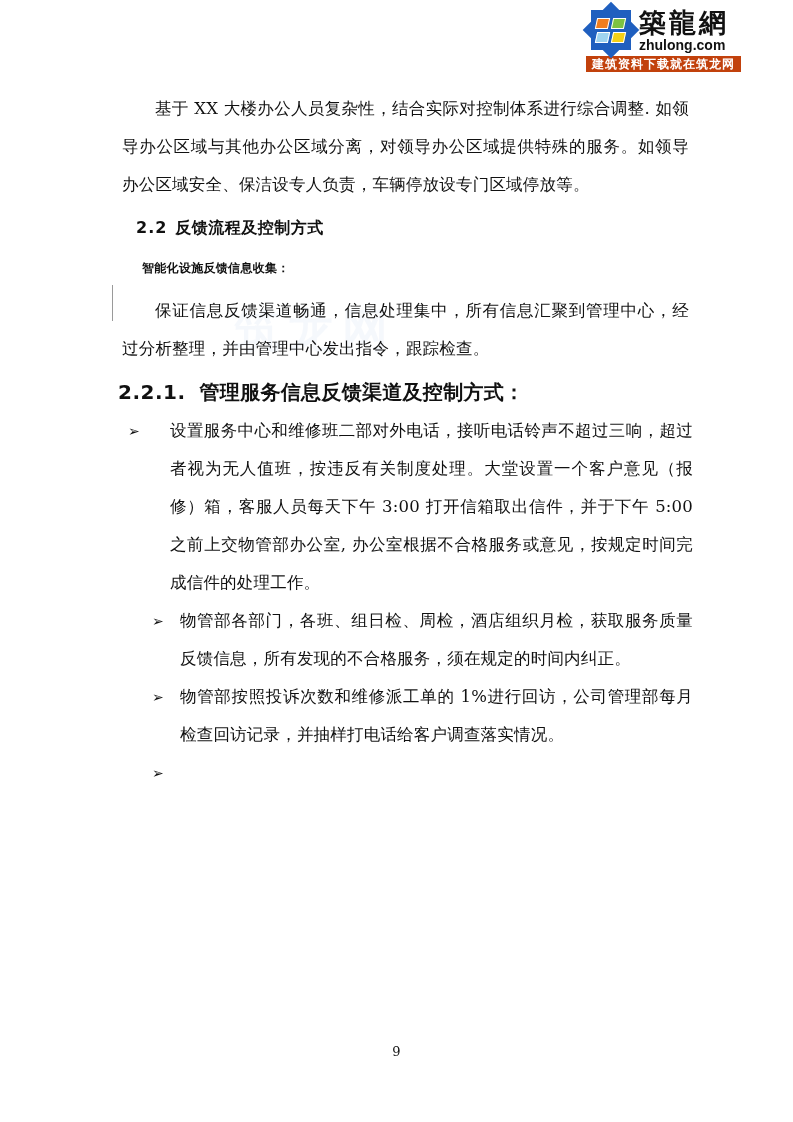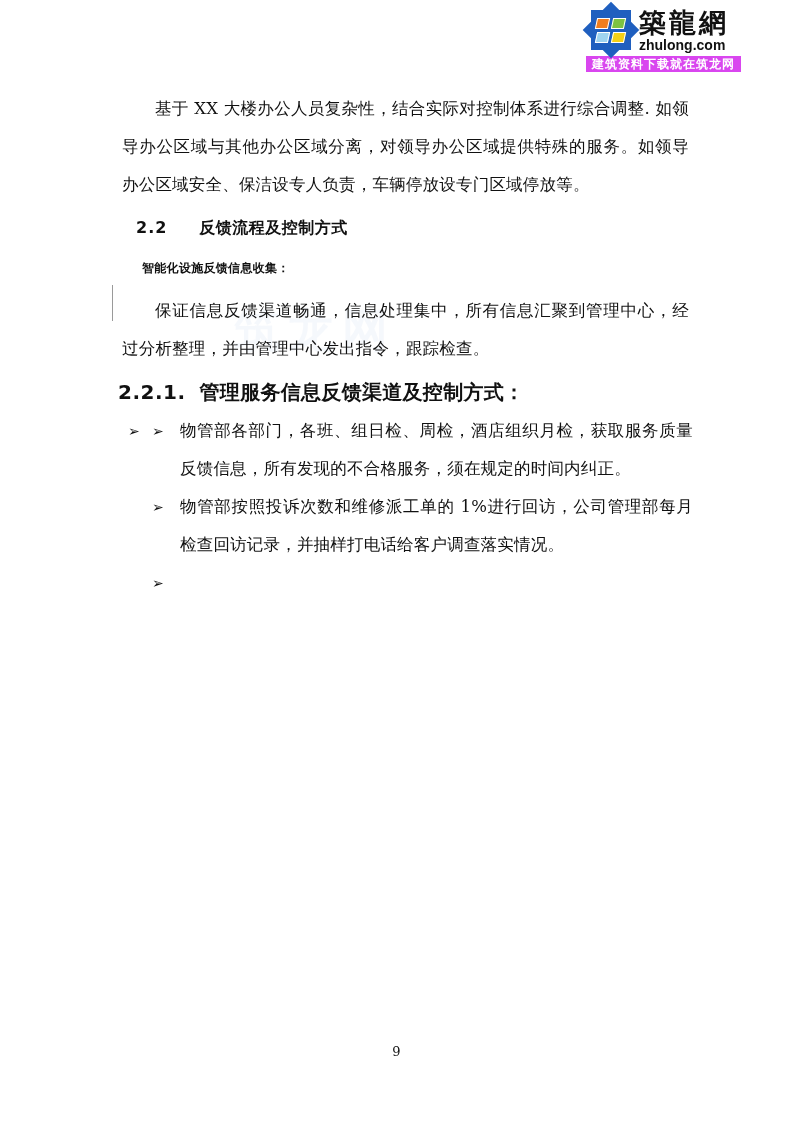--- a/index.html
+++ b/index.html
@@ -82,21 +82,21 @@
     font-family: "Liberation Sans", sans-serif;
     font-weight: bold;
     font-size: 14px;
     letter-spacing: 0px;
     color: #111111;
     margin-top: 2px;
   }
   .logo-banner {
     margin-top: 2px;
     width: 155px;
-    background: #d946ef;
+    background: #c2410c;
     color: #ffffff;
     font-family: "DejaVu Sans", "Liberation Sans", sans-serif;
     font-weight: bold;
     font-size: 12px;
     line-height: 16px;
     text-align: center;
     letter-spacing: 1px;
   }
 
   
@@ -119,21 +119,21 @@
 
   .h2 {
     font-family: "DejaVu Sans", "Liberation Sans", sans-serif;
     font-weight: bold;
     font-size: 16px;
     line-height: 40px;
     margin: 4px 0 0 0;
     padding-left: 18px;
     letter-spacing: 0.5px;
   }
-  .h2 .num { letter-spacing: 1px; margin-right: 32px; }
+  .h2 .num { letter-spacing: 1px; margin-right: 8px; }
 
   .h3 {
     font-family: "DejaVu Sans", "Liberation Sans", sans-serif;
     font-weight: bold;
     font-size: 12px;
     line-height: 40px;
     margin: 0;
     padding-left: 24px;
     letter-spacing: 0.3px;
   }
@@ -248,20 +248,21 @@
 
     <p class="para indent">保证信息反馈渠道畅通，信息处理集中，所有信息汇聚到管理中心，经过分析整理，并由管理中心发出指令，跟踪检查。</p>
 
     <h3 class="h4">
       <span class="num">2.2.1.</span><span>管理服务信息反馈渠道及控制方式：</span>
     </h3>
 
     <ul class="bullets">
       <li class="bullet lvl1">
         <span class="marker">➢</span>
+        <span>设置服务中心和维修班二部对外电话，接听电话铃声不超过三响，超过者视为无人值班，按违反有关制度处理。大堂设置一个客户意见（报修）箱，客服人员每天下午 3:00 打开信箱取出信件，并于下午 5:00 之前上交物管部办公室, 办公室根据不合格服务或意见，按规定时间完成信件的处理工作。</span>
       </li>
       <li class="bullet lvl2">
         <span class="marker">➢</span>
         <span>物管部各部门，各班、组日检、周检，酒店组织月检，获取服务质量反馈信息，所有发现的不合格服务，须在规定的时间内纠正。</span>
       </li>
       <li class="bullet lvl2">
         <span class="marker">➢</span>
         <span>物管部按照投诉次数和维修派工单的 1%进行回访，公司管理部每月检查回访记录，并抽样打电话给客户调查落实情况。</span>
       </li>
       <li class="bullet lvl2">

